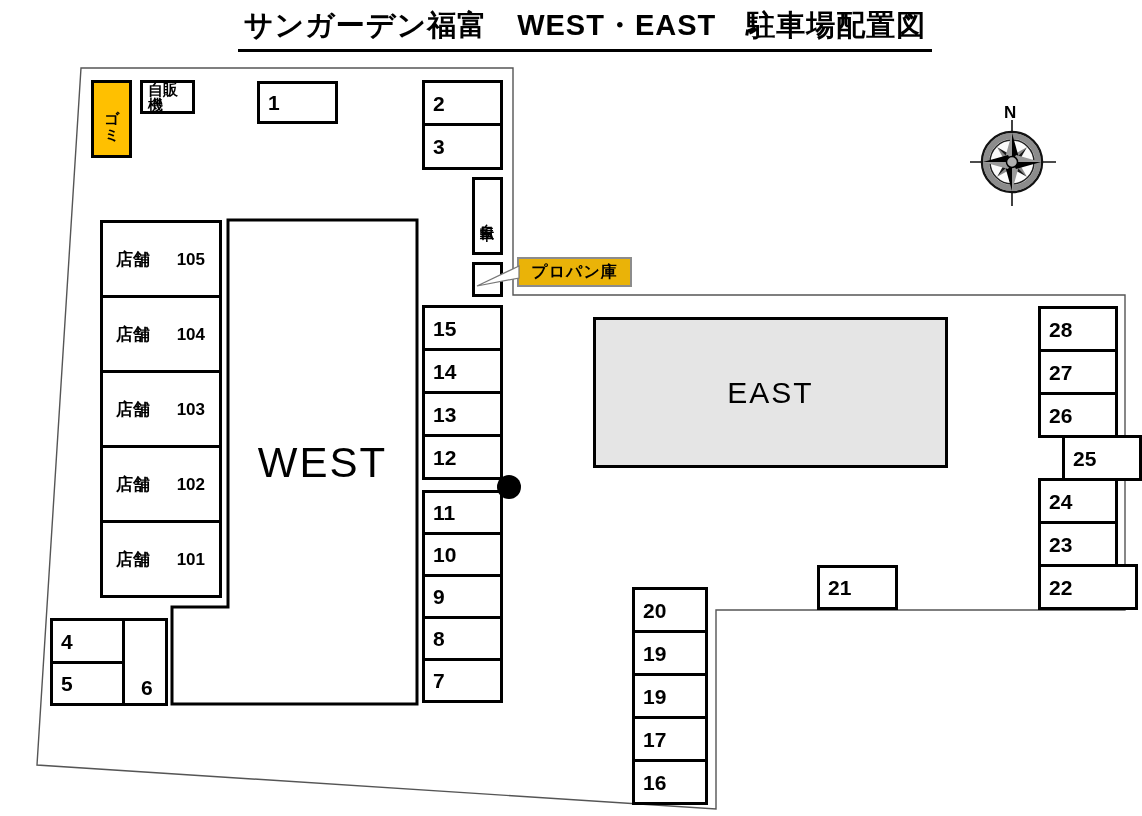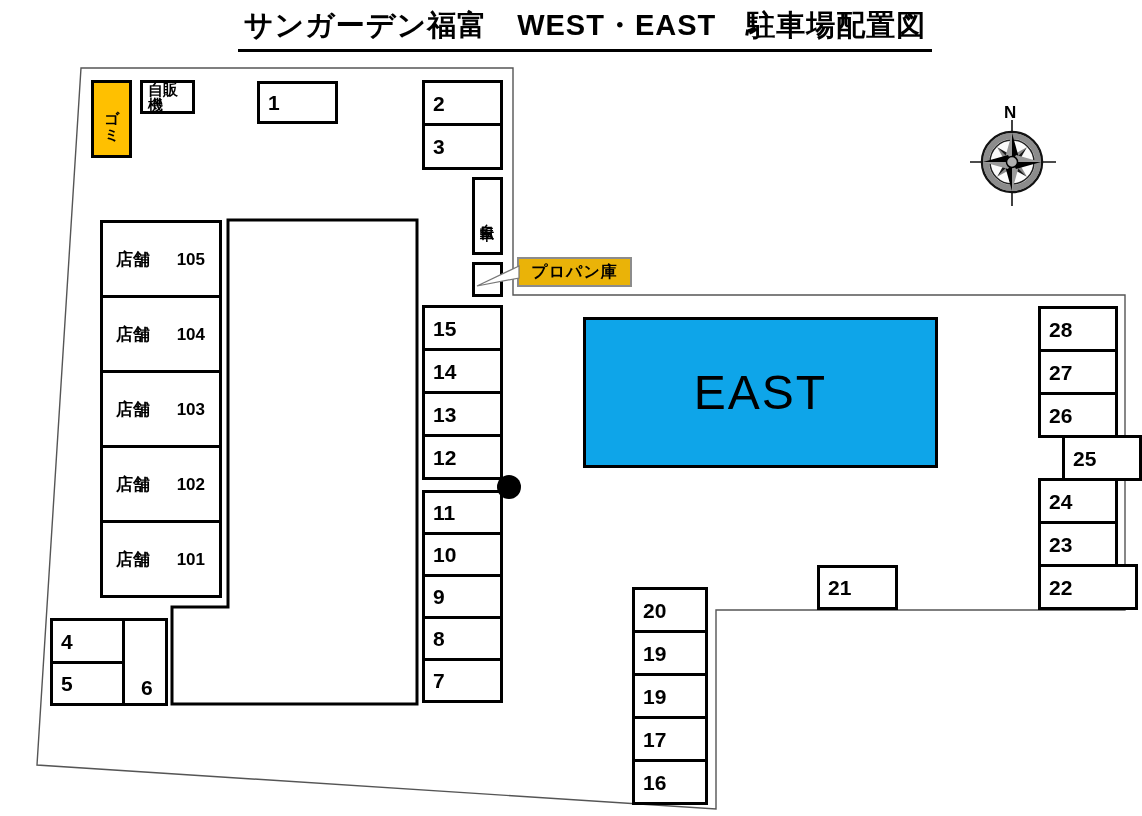--- a/index.html
+++ b/index.html
@@ -23,41 +23,42 @@
   .shopbox{
     background:#fff;border:3px solid #000;display:flex;align-items:center;
     justify-content:space-between;padding:0 14px 0 13px;
     font-weight:bold;font-size:17px;line-height:1;
   }
   .vtext{
     background:#fff;border:3px solid #000;display:flex;align-items:center;justify-content:center;
     writing-mode:vertical-rl;text-orientation:upright;font-weight:bold;letter-spacing:3px;
   }
   .bldg-label{display:flex;align-items:center;justify-content:center;font-size:42px;letter-spacing:2px;}
-  .east-box{background:#0ea5e9;border:3px solid #000;display:flex;align-items:center;justify-content:center;
-    font-size:48px;letter-spacing:2px;}
+  .east-box{background:#e5e5e5;border:3px solid #000;display:flex;align-items:center;justify-content:center;
+    font-size:30px;letter-spacing:2px;margin-left:10px;}
   .callout-label{
     background:#eab308;border:2px solid #8c8c8c;display:flex;align-items:center;justify-content:center;
     font-size:16px;font-weight:bold;letter-spacing:1px;
   }
   .north{font-size:17px;font-weight:bold;}
 </style>
 </head>
 <body>
 <div id="stage">
 
   <svg id="bg-svg" width="1142" height="816">
     <polygon points="81,68 513,68 513,295 1125,295 1125,610 716,610 716,809 37,765" fill="none" stroke="#555" stroke-width="1.4"></polygon>
     <polygon points="228,220 417,220 417,704 172,704 172,607 228,607" fill="#ffffff" stroke="#000" stroke-width="3"></polygon>
   </svg>
 
   <div class="abs titlebar">
     <span class="title-inner">サンガーデン福富　WEST・EAST　駐車場配置図</span>
   </div>
 
+  <div class="abs bldg-label" style="left:228px;top:438px;width:189px;height:50px">WEST</div>
   <div class="abs east-box" style="left:583px;top:317px;width:355px;height:151px">EAST</div>
 
   <div class="abs shopbox" style="left:100px;top:220px;width:122px;height:78px">
     <span>店舗</span>
     <span>105</span>
   </div>
   <div class="abs shopbox" style="left:100px;top:295px;width:122px;height:78px">
     <span>店舗</span>
     <span>104</span>
   </div>

